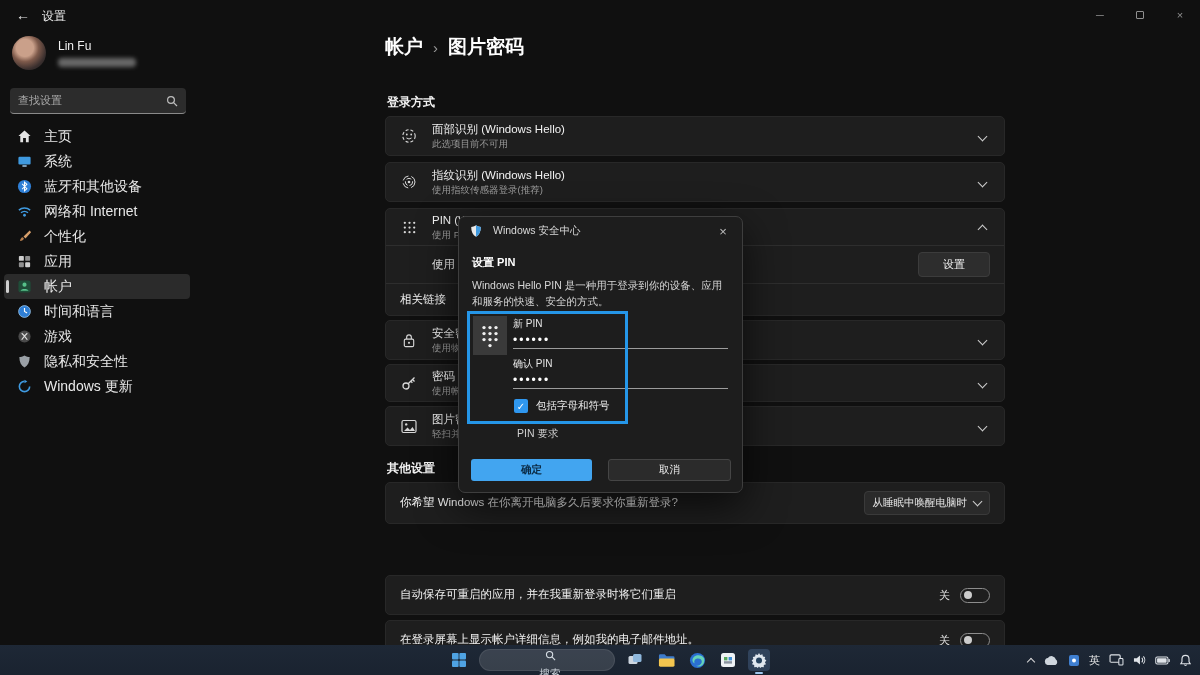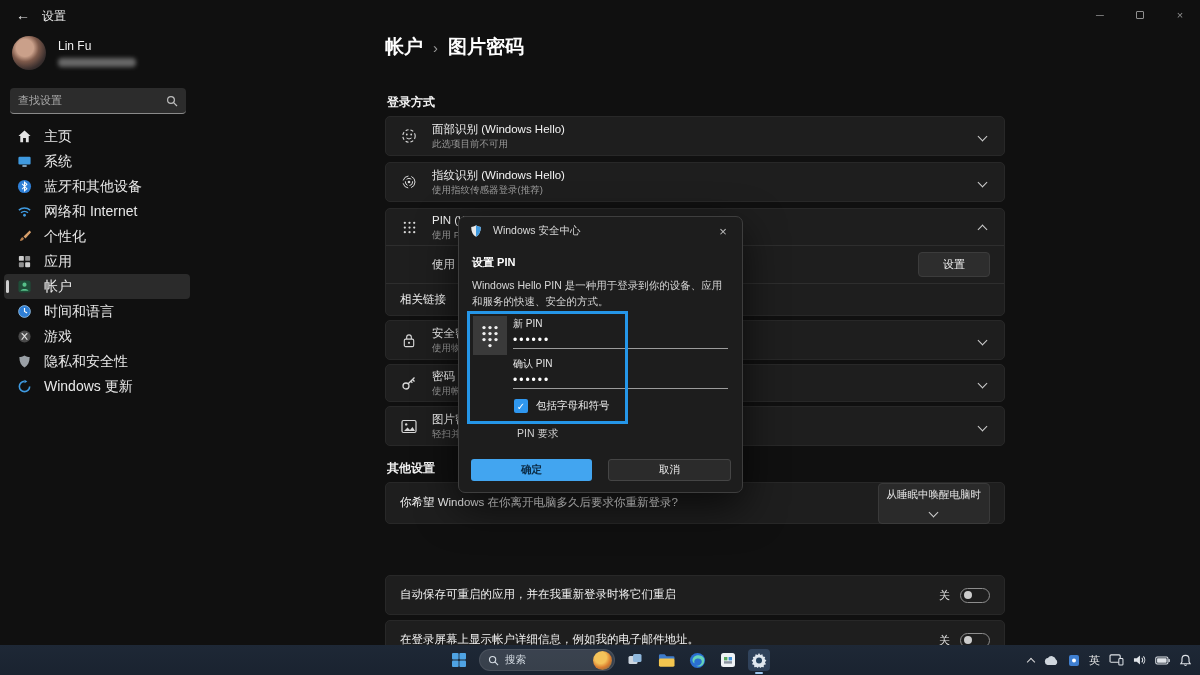--- a/index.html
+++ b/index.html
@@ -37,21 +37,21 @@
   .card { position:absolute; left:0; width:620px; background:#1e1e1e; border:1px solid #282828; border-radius:5px; }
   .row { display:flex; align-items:center; padding:0 14px; gap:14px; height:100%; }
   .row .ic { width:18px; flex:0 0 18px; display:flex; justify-content:center; color:#dedede; }
   .row .txt { flex:1; overflow:hidden; }
   .t { color:#f2f2f2; font-size:11.5px; line-height:1.35; white-space:nowrap; }
   .s { color:#9a9a9a; font-size:9.5px; line-height:1.3; white-space:nowrap; }
   .chev { width:7px; height:7px; border-right:1.4px solid #cfcfcf; border-bottom:1.4px solid #cfcfcf; transform:rotate(45deg); margin-right:4px; }
   .chev.up { transform:rotate(-135deg); margin-top:4px; }
   .subrow { display:flex; align-items:center; padding:0 14px 0 46px; border-top:1px solid #2e2e2e; }
   .btn { background:#2d2d2d; border:1px solid #3c3c3c; border-radius:4px; color:#efefef; font-size:11px; padding:4px 24px; }
-  .dd-btn { background:#2a2a2a; border:1px solid #3a3a3a; border-radius:4px; color:#e6e6e6; font-size:10.5px; padding:4px 8px; display:flex; align-items:center; gap:7px; white-space:nowrap;flex-direction:column; }
+  .dd-btn { background:#2a2a2a; border:1px solid #3a3a3a; border-radius:4px; color:#e6e6e6; font-size:10.5px; padding:4px 8px; display:flex; align-items:center; gap:7px; white-space:nowrap; }
   .toggle-wrap { display:flex; align-items:center; gap:10px; }
   .tog-label { color:#e2e2e2; font-size:11px; }
   .toggle.off { width:30px; height:15px; border:1px solid #8d8d8d; border-radius:8px; position:relative; }
   .toggle.off::after { content:""; position:absolute; left:3px; top:2.5px; width:8px; height:8px; border-radius:50%; background:#cdcdcd; }
 
   
   .dialog { position:absolute; left:458px; top:192px; width:285px; height:277px; background:#1d1d1d; border:1px solid #3e3e3e; border-radius:7px; box-shadow:0 14px 40px rgba(0,0,0,.65); z-index:30;margin-top:24px; }
   .dlg-titlebar { height:28px; display:flex; align-items:center; padding:0 10px; gap:10px; }
   .dlg-title { color:#d9d9d9; font-size:10.5px; flex:1; }
   .dlg-close { color:#bdbdbd; font-size:13px; width:18px; text-align:center; }
@@ -70,21 +70,21 @@
   .dlg-btn { flex:1; height:22px; font-size:10.5px; display:flex; align-items:center; justify-content:center; border-radius:3px; }
   .dlg-btn.primary { background:#42a5f0; color:#0b2b45; font-weight:600; }
   .dlg-btn.secondary { background:#2b2b2b; border:1px solid #454545; color:#ececec; }
 
   
   .taskbar { position:absolute; left:0; top:645px; width:1200px; height:30px; background:linear-gradient(#1e2836,#1a2330); display:flex; align-items:center; }
   .tb-center { position:absolute; left:448px; display:flex; align-items:center; gap:9px; }
   .tb-ico { width:22px; height:22px; display:flex; align-items:center; justify-content:center; border-radius:4px; }
   .tb-ico.active { background:rgba(120,170,230,.22); position:relative; }
   .tb-ico.active::after { content:""; position:absolute; bottom:-3px; left:7px; width:8px; height:2.5px; border-radius:2px; background:#9ec7ee; }
-  .search-pill { width:136px; height:22px; border-radius:11px; background:rgba(255,255,255,.13); border:1px solid rgba(255,255,255,.08); display:flex; align-items:center; padding:0 2px 0 8px; gap:6px; }
+  .search-pill { width:136px; height:22px; border-radius:11px; background:rgba(255,255,255,.13); border:1px solid rgba(255,255,255,.08); display:flex; align-items:center; padding:0 2px 0 8px; gap:6px;flex-direction:column; }
   .search-pill .sp-txt { color:#d6dde4; font-size:10.5px; flex:1; }
   .sp-img { width:19px; height:19px; border-radius:50%; background:radial-gradient(circle at 40% 35%, #f4c35a 0 35%, #d97b2e 60%, #3d6b63 100%); }
   .tray { position:absolute; right:8px; display:flex; align-items:center; gap:9px; }
   .tray-ico { display:flex; align-items:center; justify-content:center; color:#dfe3e8; }
   .ime { color:#e8e8e8; font-size:11px; }
   .chev-up-s { width:6px; height:6px; border-left:1.3px solid #d8d8d8; border-top:1.3px solid #d8d8d8; transform:rotate(45deg); margin-top:3px; }
 
   svg { display:block; }
 </style>
 </head>

